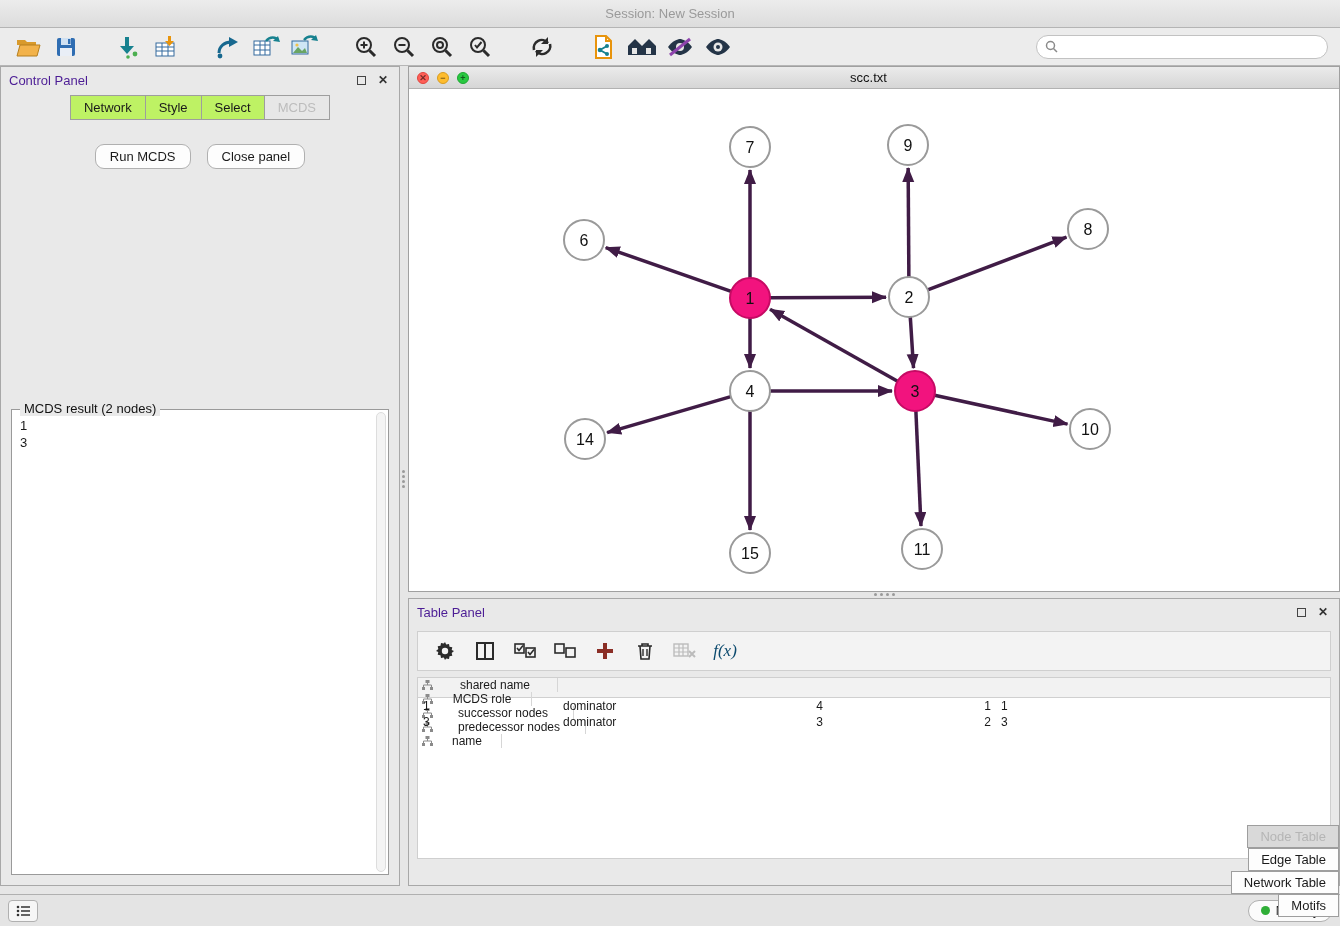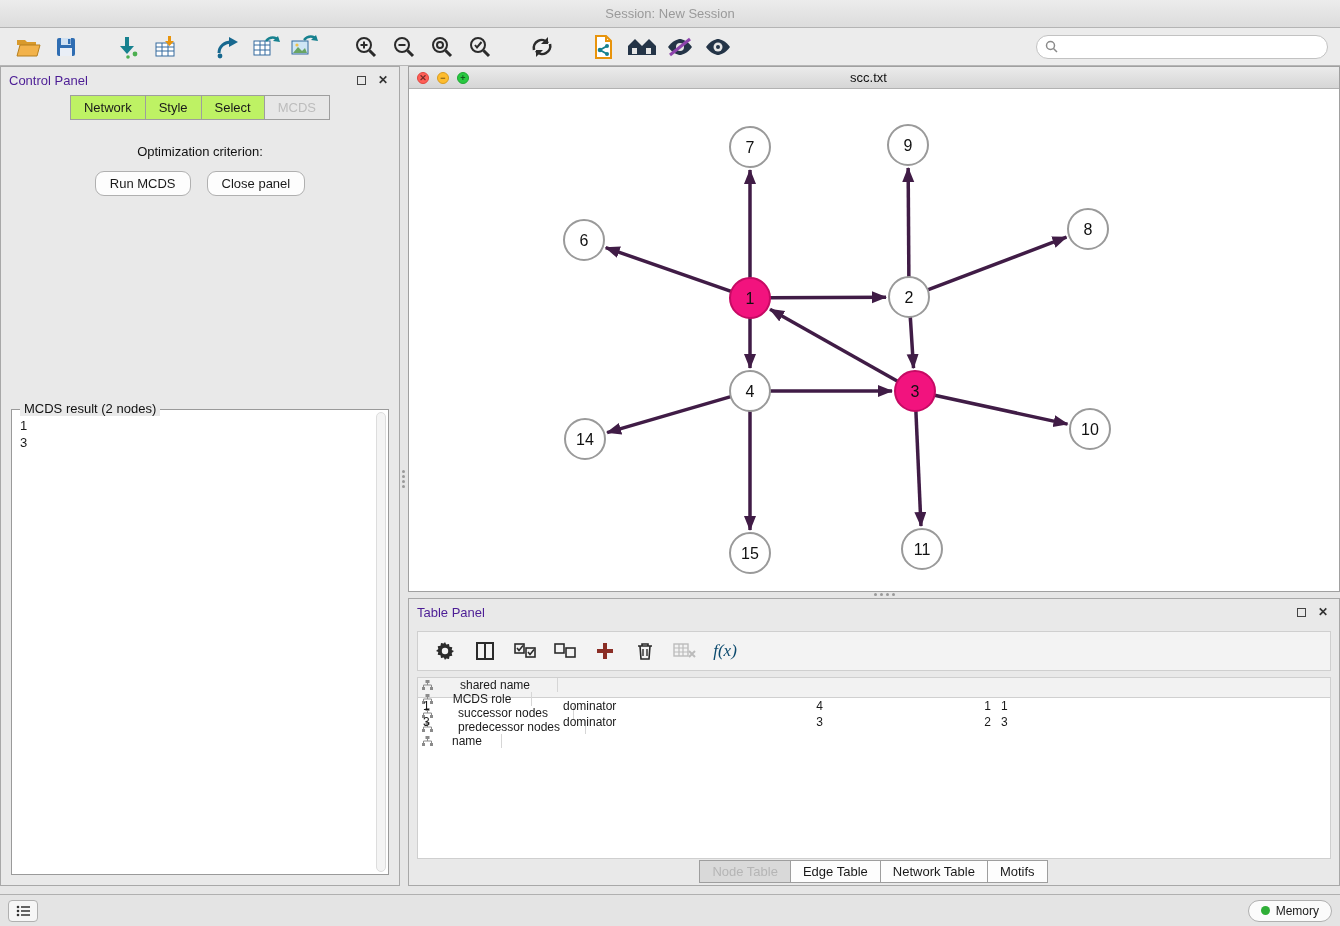--- a/index.html
+++ b/index.html
@@ -88,21 +88,21 @@
   .fx { font-family:"Liberation Serif", serif; font-style:italic; font-size:17px; color:#0c4a6e; }
 
   .table-area { margin:6px 8px 0 8px; background:#fff; border:1px solid #cfcfcf; flex:1; overflow:hidden; }
   .thead { display:flex; background:#f2f2f2; border-bottom:1px solid #d0d0d0; height:20px;flex-direction:column; }
   .th { display:flex; align-items:center; gap:4px; border-right:1px solid #d6d6d6;
     font-size:12px; padding:0 4px; cursor:default; }
   .th span { flex:1; text-align:center; }
   .tr { display:flex; height:16px; }
   .td { font-size:12px; padding:0 5px; line-height:16px; overflow:hidden; }
 
-  .tp-tabs { height:26px; display:flex; justify-content:center; align-items:flex-end; padding-bottom:2px; }
+  .tp-tabs { height:26px; display:flex; justify-content:center; align-items:flex-end; padding-bottom:2px;flex-direction:column; }
   .tp-tab { border:1px solid #9e9e9e; background:#fdfdfd; padding:3px 12px; font-size:13px; margin-left:-1px; cursor:default; }
   .tp-tab.selected { background:#d9d9d9; color:#b5b5b5; }
 
   
   .statusbar { height:32px; background:#e4e4e4; border-top:1px solid #b0b0b0;
     display:flex; align-items:center; padding:0 8px; }
   .sb-btn { width:30px; height:22px; border:1px solid #b0b0b0; border-radius:4px; background:#f6f6f6;
     display:flex; align-items:center; justify-content:center; cursor:default; }
   .sb-spacer { flex:1; }
   .memory-btn { height:22px; border:1px solid #b0b0b0; border-radius:11px; background:#fbfbfb;
@@ -269,21 +269,20 @@
           <b>✕</b>
         </span>
     </div>
     <div class="tabs-row">
       <span class="tab first">Network</span>
       <span class="tab">Style</span>
       <span class="tab">Select</span>
       <span class="tab selected">MCDS</span>
     </div>
     <div class="cp-content">
-      <div class="opt-label">Optimization criterion:</div>
       <div class="btn-row">
         <span class="btn">Run MCDS</span>
         <span class="btn">Close panel</span>
       </div>
       <div class="result-box">
         <span class="result-legend">MCDS result (2 nodes)</span>
         <div class="result-text" id="result-text">1
 3</div>
         <div class="result-scroll"></div>
       </div>

